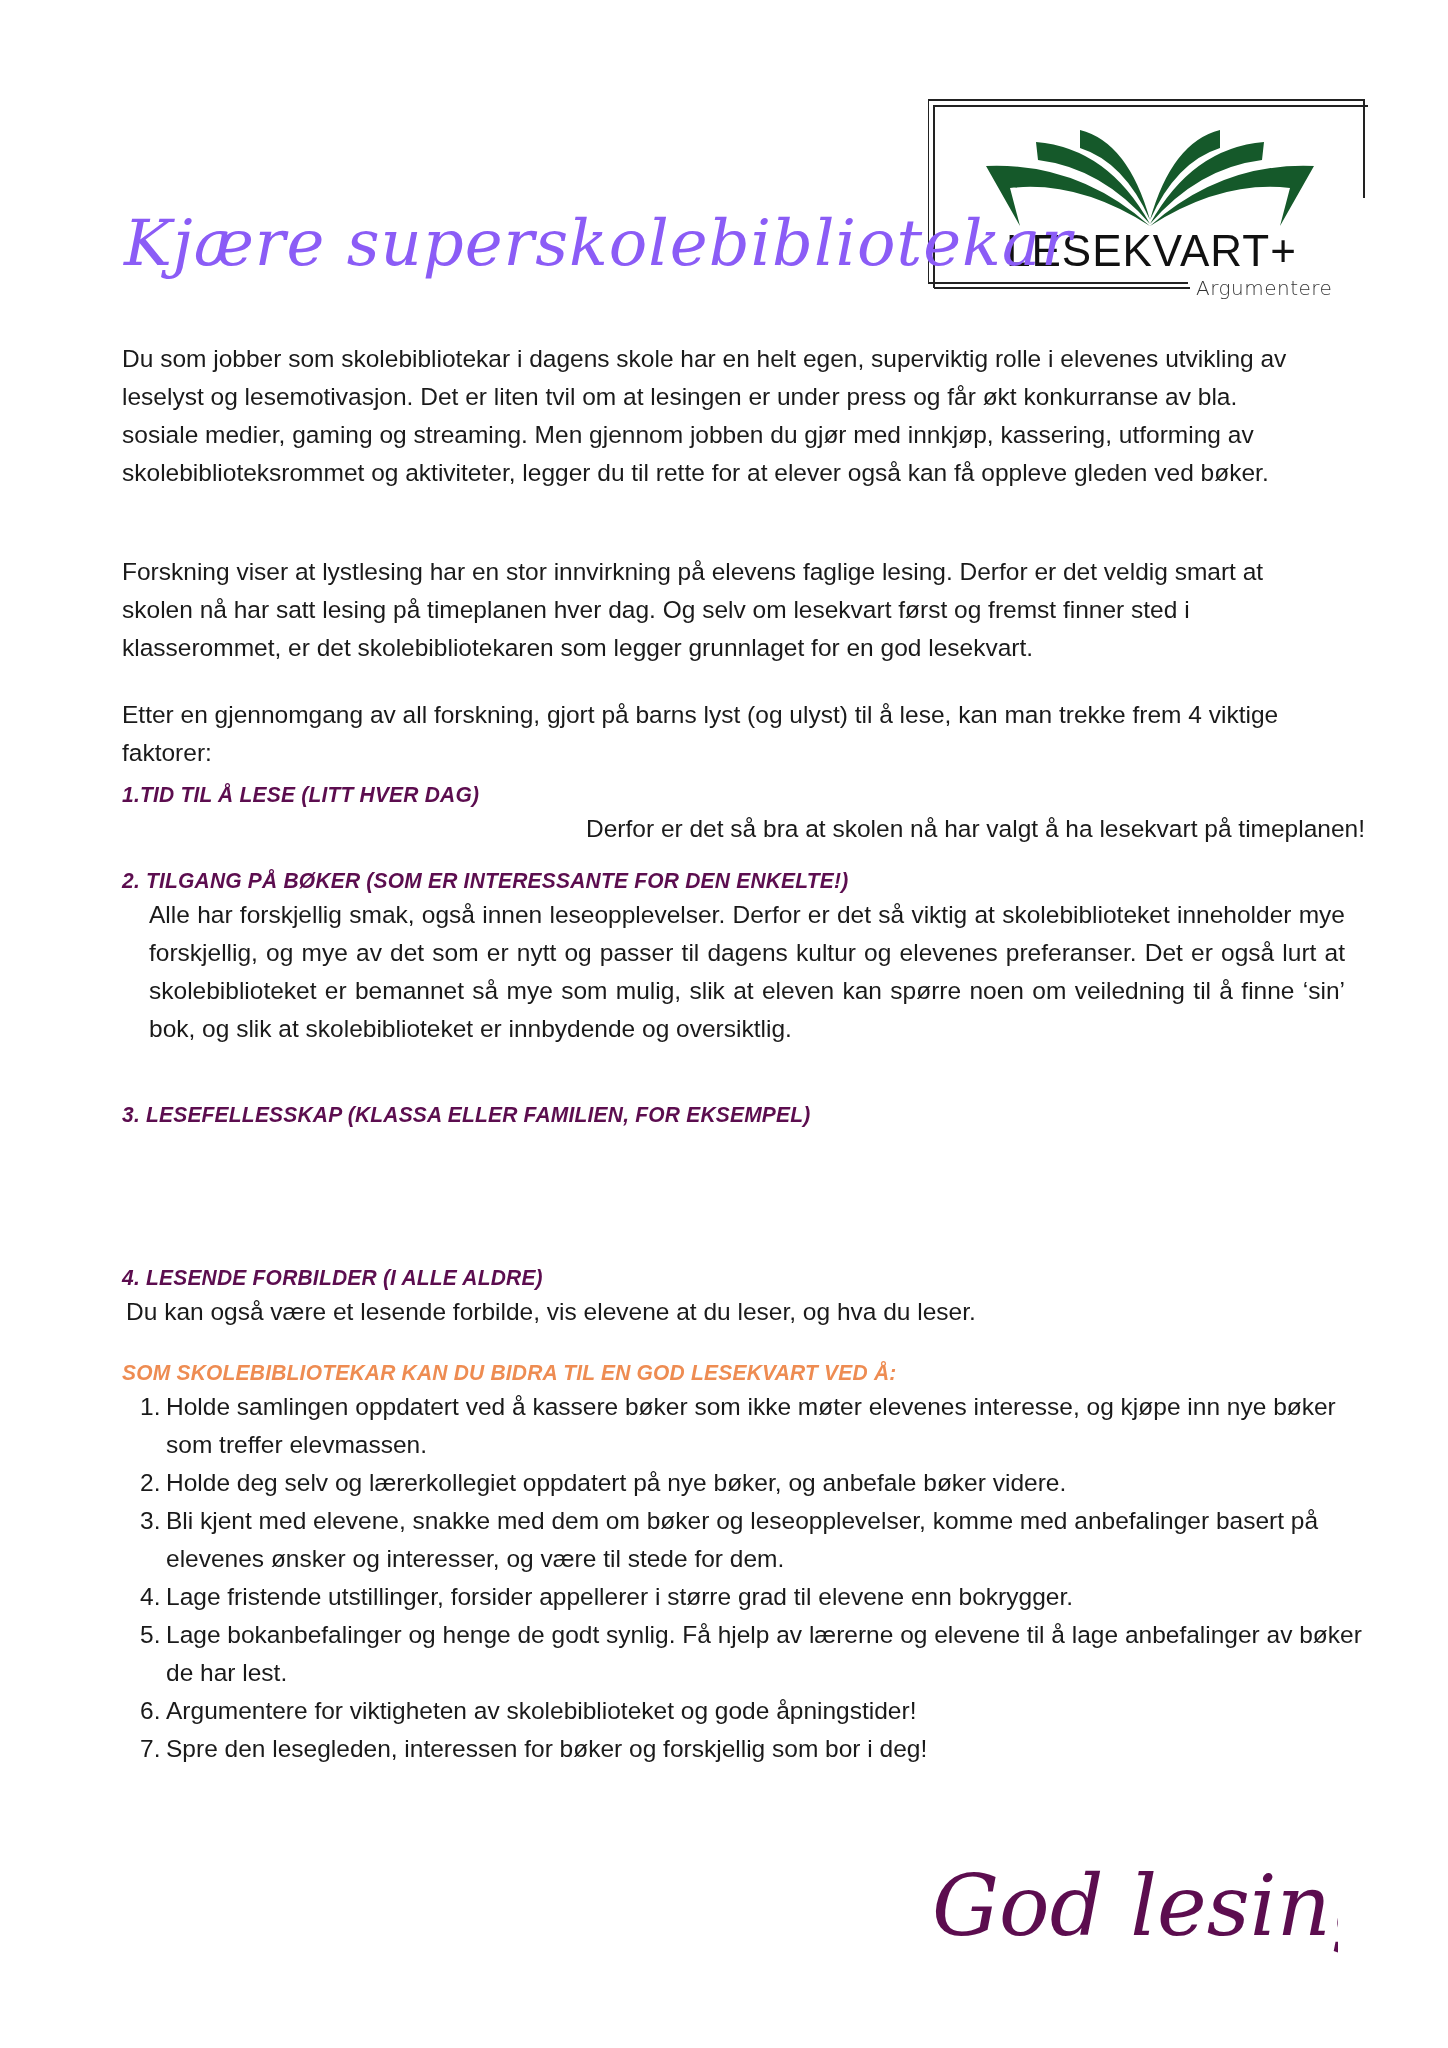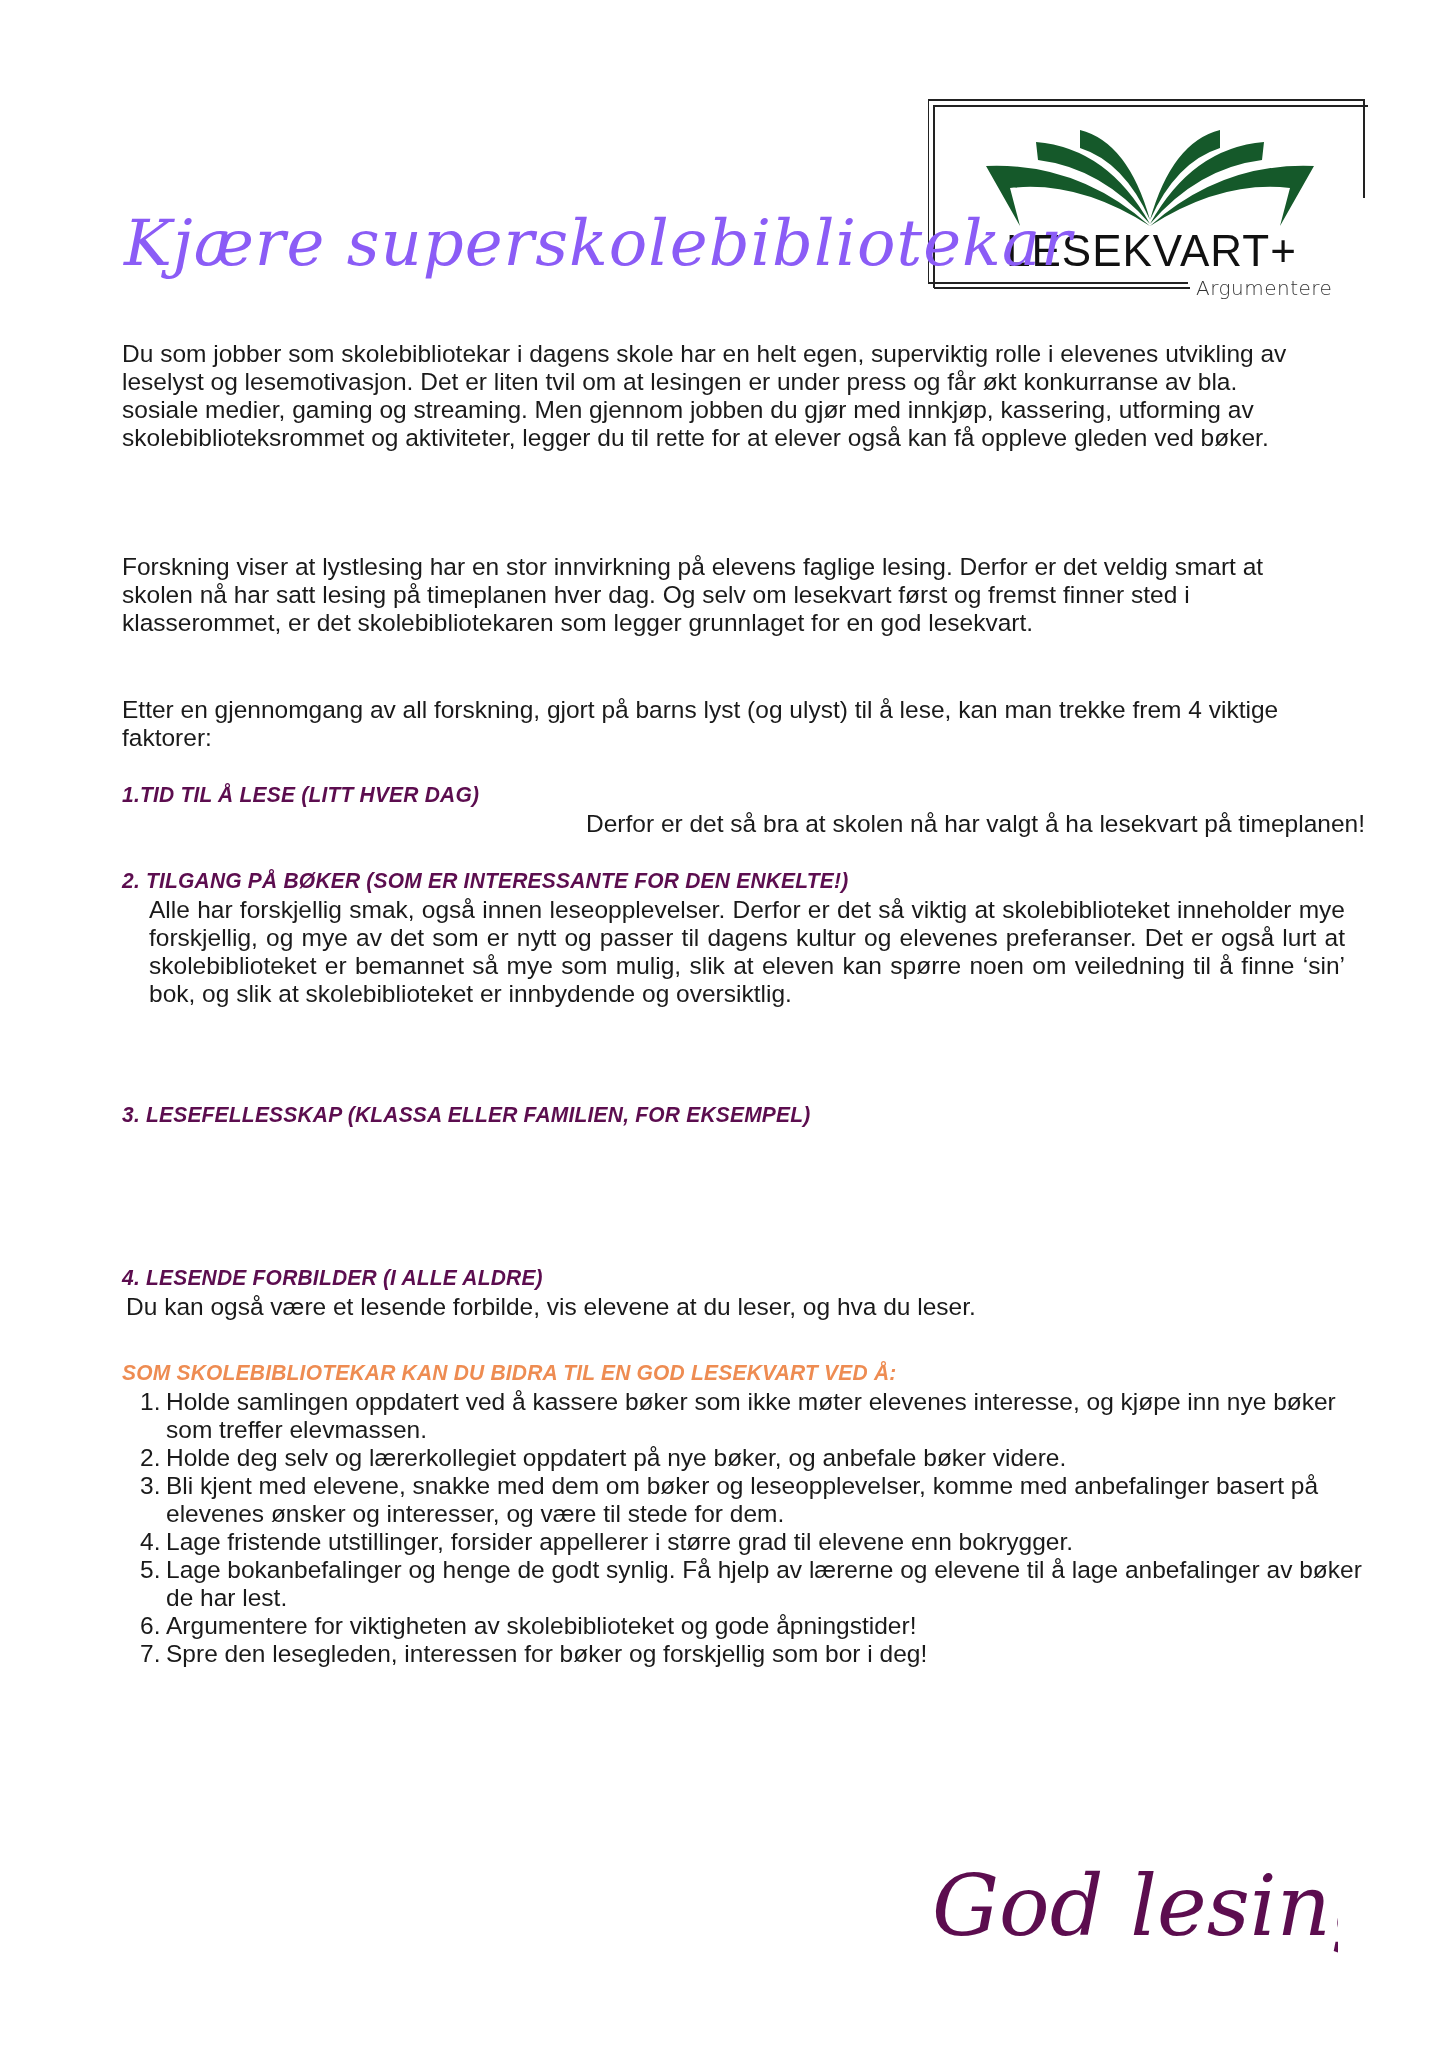--- a/index.html
+++ b/index.html
@@ -9,21 +9,21 @@
     
     .logo { position: absolute; left: 928px; top: 98px; width: 440px; height: 200px; }
     .logo svg { width: 100%; height: 100%; display: block; }
     .logo-title { position: absolute; left: 78px; top: 128px; font-family: "Liberation Sans", sans-serif; font-size: 44px; letter-spacing: 1px; color: #111; }
     .logo-sub { position: absolute; left: 268px; top: 178px; font-family: "DejaVu Sans", sans-serif; font-size: 20px; font-weight: 300; color: #333; letter-spacing: 0.5px; }
 
     
     .script-title { position: absolute; left: 124px; top: 206px; font-family: "DejaVu Serif", serif; font-style: italic; font-size: 64px; color: #8b5cf6; letter-spacing: 1px; white-space: nowrap; }
 
     
-    .body-text { font-family: "Liberation Sans", sans-serif; font-size: 24.5px; line-height: 28px; color: #1a1a1a; }
+    .body-text { font-family: "Liberation Sans", sans-serif; font-size: 24.5px; line-height: 38px; color: #1a1a1a; }
     .para { position: absolute; left: 122px; width: 1240px; margin: 0; }
     .justify { text-align: justify; text-align-last: left; width: 1200px; margin-left: 24px; }
 
     .heading { position: absolute; left: 122px; font-family: "Liberation Sans", sans-serif; font-weight: bold; font-style: italic; font-size: 21px; color: #5c0d4f; text-transform: uppercase; letter-spacing: 0.2px; transform: scaleY(1.05); transform-origin: left top; white-space: nowrap; }
     .heading.orange { color: #ee8c52; }
 
     .list { position: absolute; left: 140px; width: 1230px; margin: 0; padding: 0; list-style: none; }
     .list li { position: relative; padding-left: 26px; }
     .list .num { position: absolute; left: 0; top: 0; }
 

